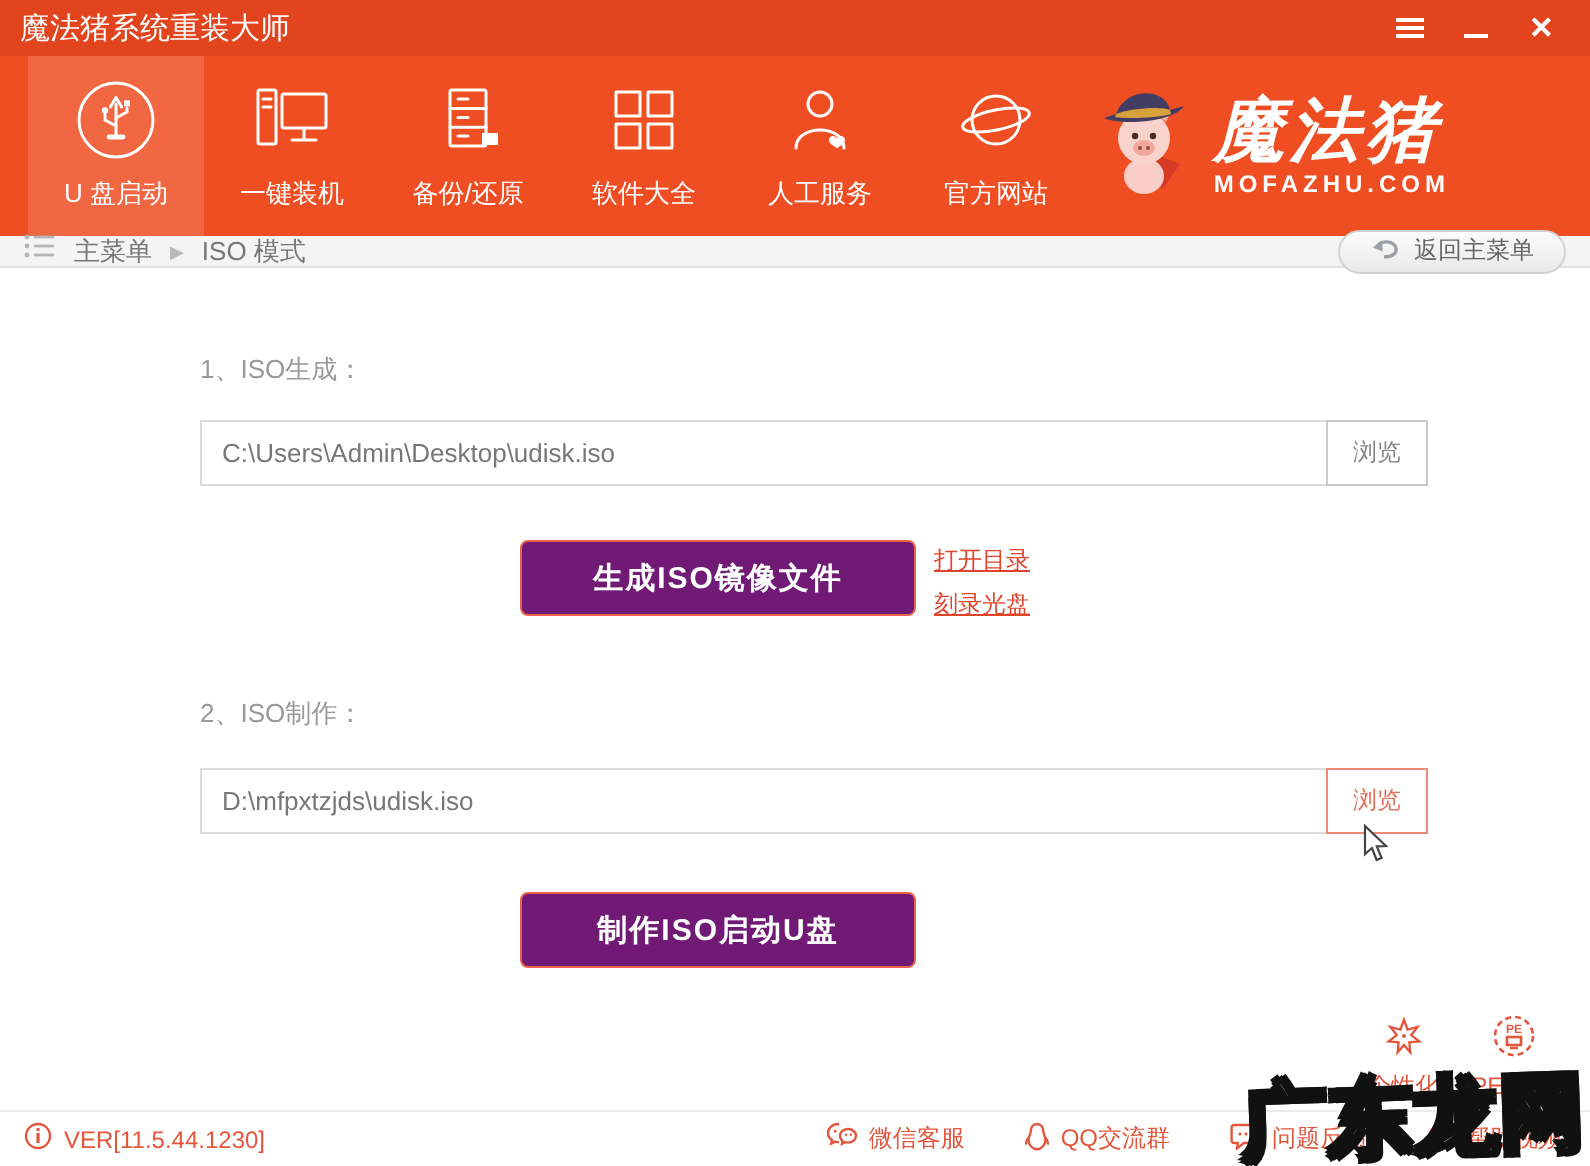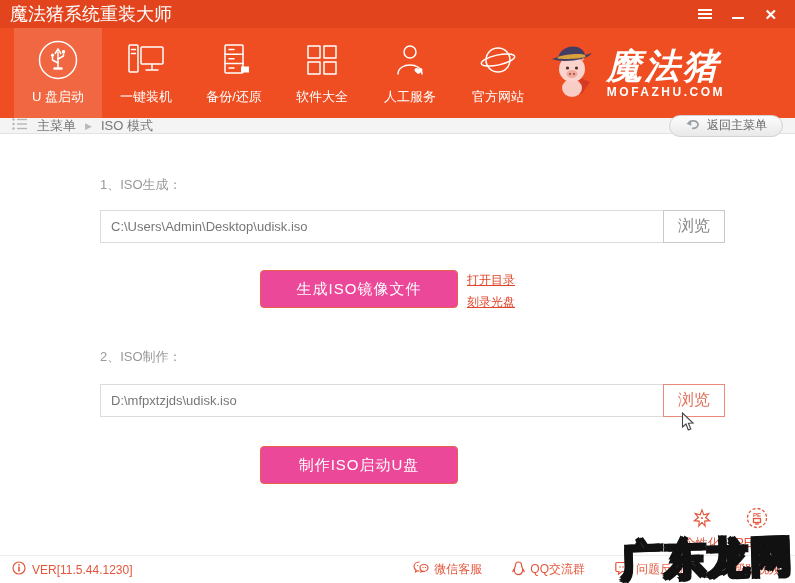--- a/index.html
+++ b/index.html
@@ -2,21 +2,21 @@
 <html><head>
 <meta charset="utf-8">
 <style>
   * { margin:0; padding:0; box-sizing:border-box; }
   html,body { background:#9aa0a6; }
   body { font-family:"Liberation Sans", sans-serif; }
   .window { position:relative; width:795px; height:583px; background:#fff; overflow:hidden; }
 
   
   .titlebar { position:absolute; top:0; left:0; right:0; height:28px; background:#e2451d; display:flex; align-items:center; padding:0 10px; }
-  .titlebar .title { color:#fff; font-size:18px;text-align:right; }
+  .titlebar .title { color:#fff; font-size:15px;text-align:right; }
   .win-controls { margin-left:auto; display:flex; align-items:center; gap:20px; padding-right:8px; }
   .win-btn { color:#fff; cursor:pointer; display:flex; align-items:center; }
   .menu-glyph div { width:14px; height:2px; background:#fff; margin:2px 0; }
   .min-glyph { width:12px; height:2px; background:#fff; margin-top:8px; }
   .close-glyph { font-size:15px; font-weight:bold; line-height:1; }
 
   
   .navbar { position:absolute; top:28px; left:0; right:0; height:90px; background:#ee4e22; display:flex; padding-left:14px; }
   .nav-item { width:88px; display:flex; flex-direction:column; align-items:center; justify-content:center; gap:8px; cursor:pointer; }
   .nav-item.active { background:rgba(255,255,255,0.14); }
@@ -31,23 +31,23 @@
   
   .breadcrumb-bar { position:absolute; top:118px; left:0; right:0; height:16px; background:#f4f4f4; border-bottom:1px solid #e2e2e2; display:flex; align-items:center; padding:0 12px; gap:9px; }
   .crumb { font-size:13px; color:#777; cursor:pointer; }
   .crumb-sep { font-size:9px; color:#b9b9b9; }
   .back-btn { margin-left:auto; height:22px; padding:0 15px; background:linear-gradient(#fcfcfc,#e9e9e9); border:1px solid #d2d2d2; border-radius:12px; display:flex; align-items:center; gap:7px; font-size:12px; color:#666; cursor:pointer; }
 
   
   .content { position:absolute; top:149px; left:0; right:0; bottom:28px; background:#fff; }
   .sec-label { position:absolute; left:100px; font-size:13px; color:#999; }
   .path-input { position:absolute; left:100px; width:564px; height:33px; border:1px solid #dcdcdc; font-size:13px; color:#777; padding:0 10px; outline:none; font-family:"Liberation Sans",sans-serif; background:#fff; }
-  .browse-btn { position:absolute; left:663px; width:62px; height:33px; background:#fff; border:1px solid #c9c9c9; color:#888; font-size:16px; cursor:pointer; font-family:"Liberation Sans",sans-serif; }
+  .browse-btn { position:absolute; left:663px; width:51px; height:33px; background:#fff; border:1px solid #c9c9c9; color:#888; font-size:12px; cursor:pointer; font-family:"Liberation Sans",sans-serif; }
   .browse-btn.hot { border-color:#ea8b79; color:#e2725c; }
-  .big-btn { position:absolute; left:260px; width:198px; height:38px; background:#ec4899; border:1px solid #e8604a; border-radius:4px; color:#fff; font-size:15px; font-weight:normal; letter-spacing:1px; cursor:pointer; font-family:"Liberation Sans",sans-serif;text-align:center; }
+  .big-btn { position:absolute; left:260px; width:198px; height:38px; background:#701a75; border:1px solid #e8604a; border-radius:4px; color:#fff; font-size:15px; font-weight:bold; letter-spacing:1px; cursor:pointer; font-family:"Liberation Sans",sans-serif;text-align:center; }
   .side-link { position:absolute; left:467px; font-size:12px; color:#e0452a; text-decoration:underline; cursor:pointer; }
 
   .corner-tools { position:absolute; right:16px; top:358px; display:flex; gap:16px; }
   .corner-tool { display:flex; flex-direction:column; align-items:center; gap:3px; color:#e3563c; font-size:12px; cursor:pointer; }
   .corner-tool svg { stroke:#e3563c; fill:none; stroke-width:1.3; }
 
   
   .footer { position:absolute; bottom:0; left:0; right:0; height:28px; background:#fff; border-top:1px solid #ececec; display:flex; align-items:center; padding:13px 12px; }
   .version { display:flex; align-items:center; gap:6px; color:#e3563c; font-size:12px; }
   .footer-links { margin-left:auto; display:flex; gap:30px; padding-right:2px; }

